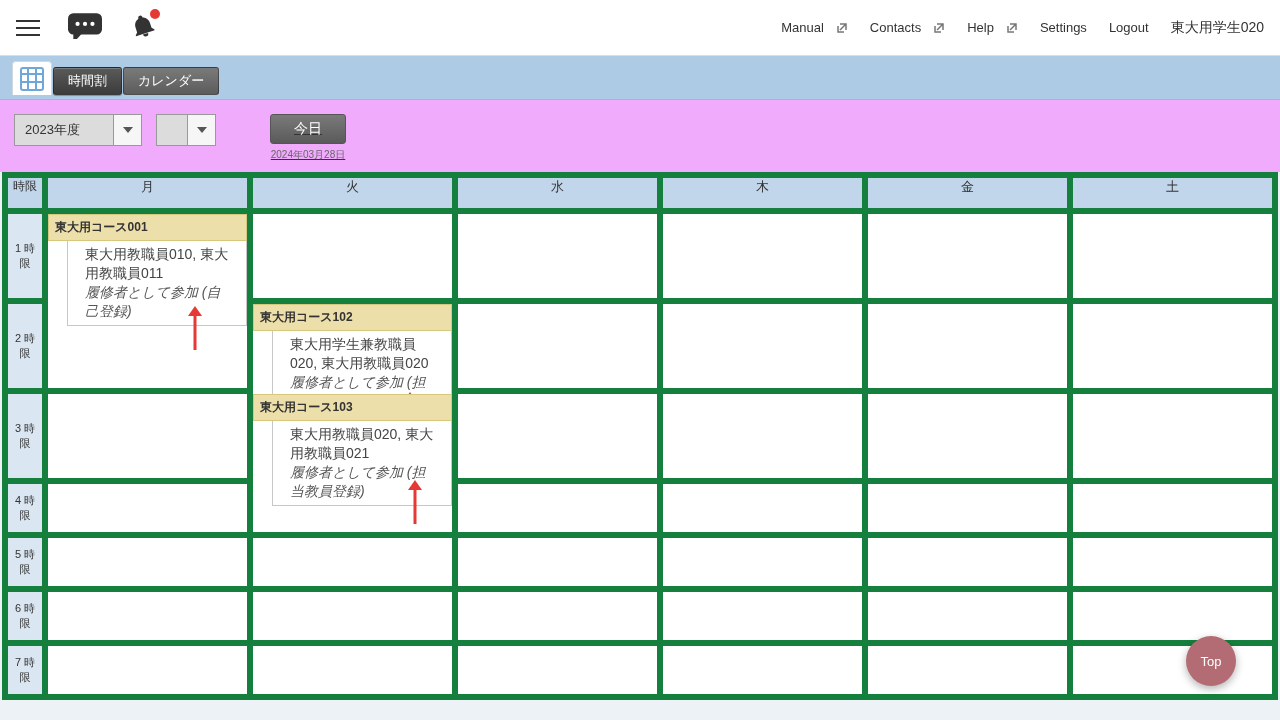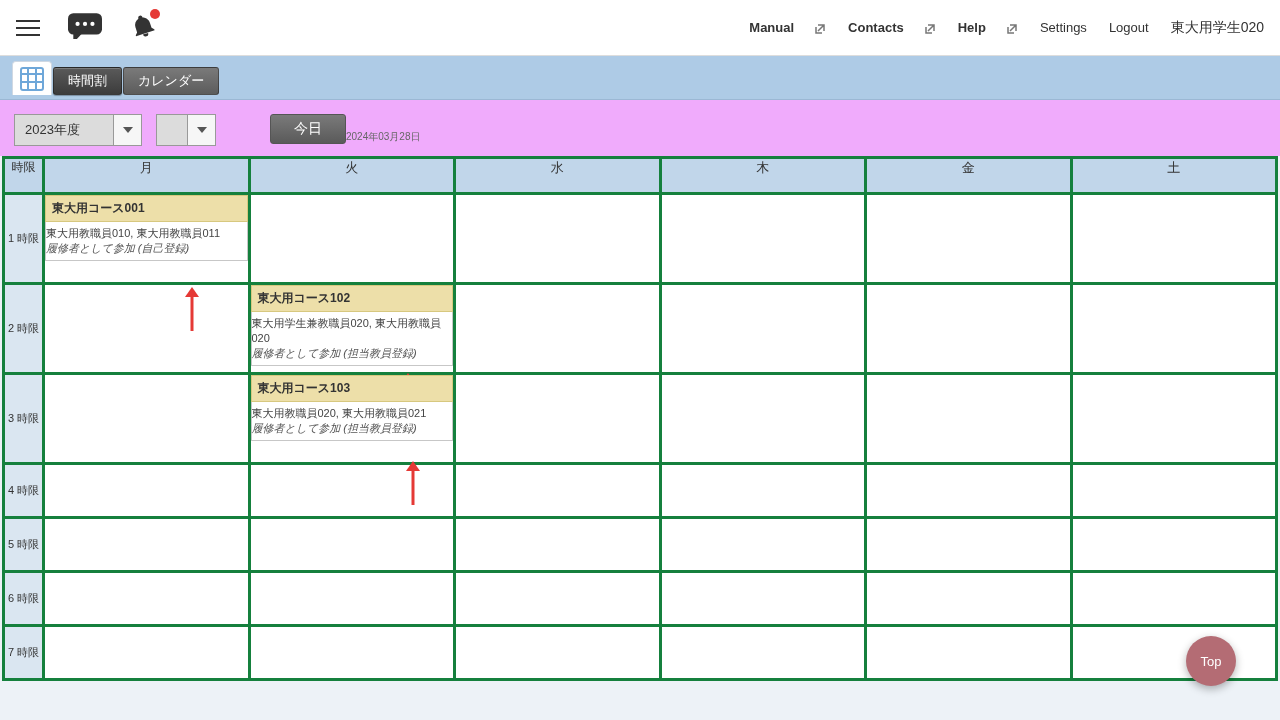--- a/index.html
+++ b/index.html
@@ -26,21 +26,21 @@
     }
     .topbar-left { display: flex; align-items: center; gap: 28px; }
     .hamburger { width: 24px; height: 24px; cursor: pointer; display:flex; flex-direction:column; justify-content:center; gap:5px;}
     .hamburger span { display:block; height:2px; background:#333; width:100%; }
     .chat-icon { cursor:pointer; }
     .chat-icon svg { width: 34px; height: 26px; fill:#333; }
     .bell-wrap { position: relative; cursor:pointer; }
     .bell-wrap svg { width: 26px; height: 26px; fill:#333; transform: rotate(-18deg); }
     .badge { position:absolute; top:-4px; right:-4px; width:10px; height:10px; border-radius:50%; background:#e53935; }
     .topbar-right { margin-left:auto; display:flex; align-items:center; gap:22px; }
-    .ext-link { color:#333; cursor:pointer; text-decoration:none; display:flex; align-items:flex-end; gap:20px;font-weight:bold;}
+    .ext-link { color:#333; cursor:pointer; text-decoration:none; display:flex; align-items:center; gap:12px;}
     .ext-link svg { width:12px; height:12px; stroke:#777; fill:none; stroke-width:1.5;}
     .plain-link { color:#333; cursor:pointer; }
     .user-name { font-size:14px; }
 
     
     .viewband {
       background: #aecbe6;
       padding: 5px 12px 4px 12px;
       display:flex; align-items:flex-end; gap:1px;
       border-bottom: 1px solid #9bb8d4;
@@ -78,39 +78,39 @@
       display:flex; align-items:center; padding:0 10px; font-size:13px;
       min-width: 100px;
     }
     .dd-field.narrow { min-width: 32px; }
     .dd-arrow {
       width:28px; height:100%; border:1px solid #999; border-left:none;
       background:#f6f6f6; display:flex; align-items:center; justify-content:center;
       cursor:pointer;
     }
     .dd-arrow svg { width:10px; height:10px; fill:#555; }
-    .today-wrap { display:flex; align-items:flex-end; margin-left: 40px;}
+    .today-wrap { display:flex; flex-direction:column; align-items:center; margin-left: 40px; text-decoration: underline;}
     .today-btn {
       width:76px; height:30px; border:1px solid #555; border-radius:3px;
       background: linear-gradient(#7a7a7a,#5a5a5a);
       color:#fff; font-size:14px; display:flex; align-items:center; justify-content:center;
       cursor:pointer;
     }
     .today-date { font-size:10px; color:#666; margin-top:4px; }
 
     
     .timetable-wrap { padding: 0 2px; }
     table.tt {
       border-collapse: collapse;
       width: 100%;
       table-layout: fixed;
       background:#fff;
     }
     table.tt th, table.tt td {
-      border: 3px solid #15803d;
+      border: 6px solid #15803d;
       vertical-align: top;
     }
     table.tt thead th {
       background:#c1d6ea;
       font-weight:400;
       font-size:13px;
       height: 36px;
       text-align:center;
     }
     col.period-col { width: 40px; }
@@ -126,22 +126,22 @@
     .course {
       position:absolute; left:0; right:0; top:0;
       border-left: 0; border-right:0;
       background:#fff;
     }
     .course-head {
       background:#eddfa9; border:1px solid #d7c87f;
       padding:4px 6px; font-size:12px; font-weight:700; color:#333;
     }
     .course-body {
-      padding:4px 0; font-size:11px; color:#444; line-height:1.35;
-      border:1px solid #c7c7c7; border-top:none; background:#fff;
+      padding:4px 17px; font-size:14px; color:#444; line-height:1.35;
+      border:1px solid #c7c7c7; border-top:none; background:#fff;margin-left:19px;
     }
     .course-body .inst { display:block; }
     .course-body .note { display:block; font-style: italic; color:#555; }
 
     .arrow-annot {
       position:absolute; pointer-events:none;
     }
     .arrow-annot svg { overflow:visible; }
 
     

